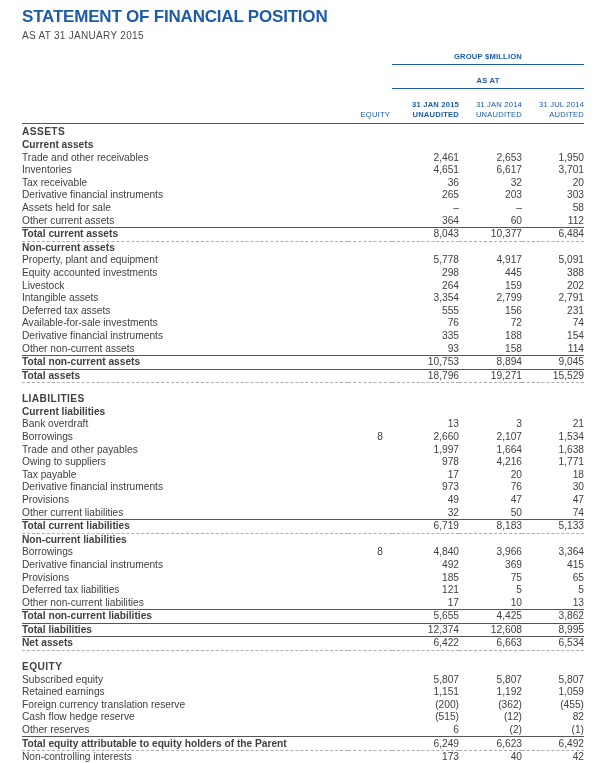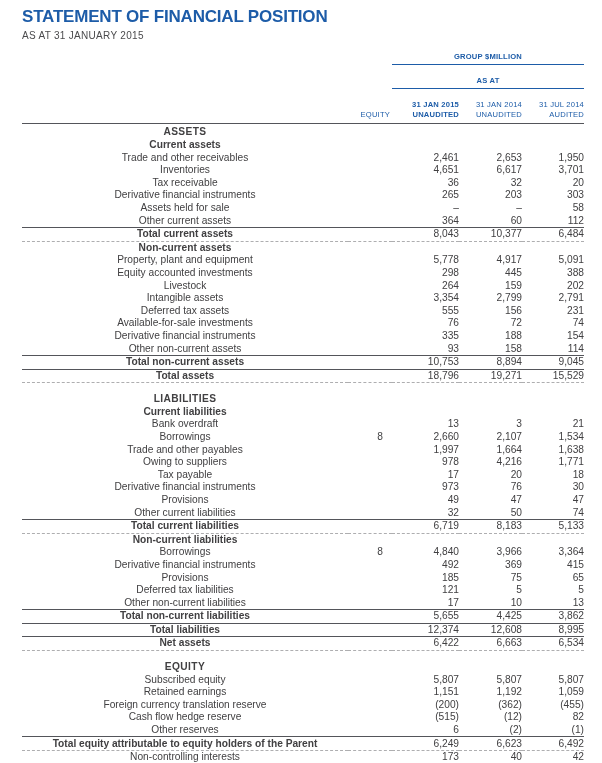--- a/index.html
+++ b/index.html
@@ -46,21 +46,21 @@
     vertical-align:bottom;text-align:right;line-height:1.3;
     padding:11px 0 4px;border-bottom:1.5px solid var(--rule-dark);
   }
   tr.h-cols th.notes-h{padding-right:2px;}
   tr.h-cols th.emph{font-weight:700;}
 
   tbody td{
     font-size:10.2px;line-height:10.4px;padding:1.1px 0;
     vertical-align:bottom;
   }
-  td.lbl{text-align:center;}
+  td.lbl{text-align:left;}
   td.note{text-align:right;padding-right:9px;}
   td.val{text-align:right;}
   tr.section td{font-weight:700;letter-spacing:0.4px;padding-top:3px;}
   tr.subhead td.lbl{font-weight:700;margin-top:35px;}
   tr.total td{border-top:1px solid var(--rule-dark);border-bottom:1px dashed var(--rule-dashed);margin-top:37px;}
   tr.total td.lbl{font-weight:700;}
   tr.gap td{height:8px;padding:0;}
 </style>
 </head>
 <body>

